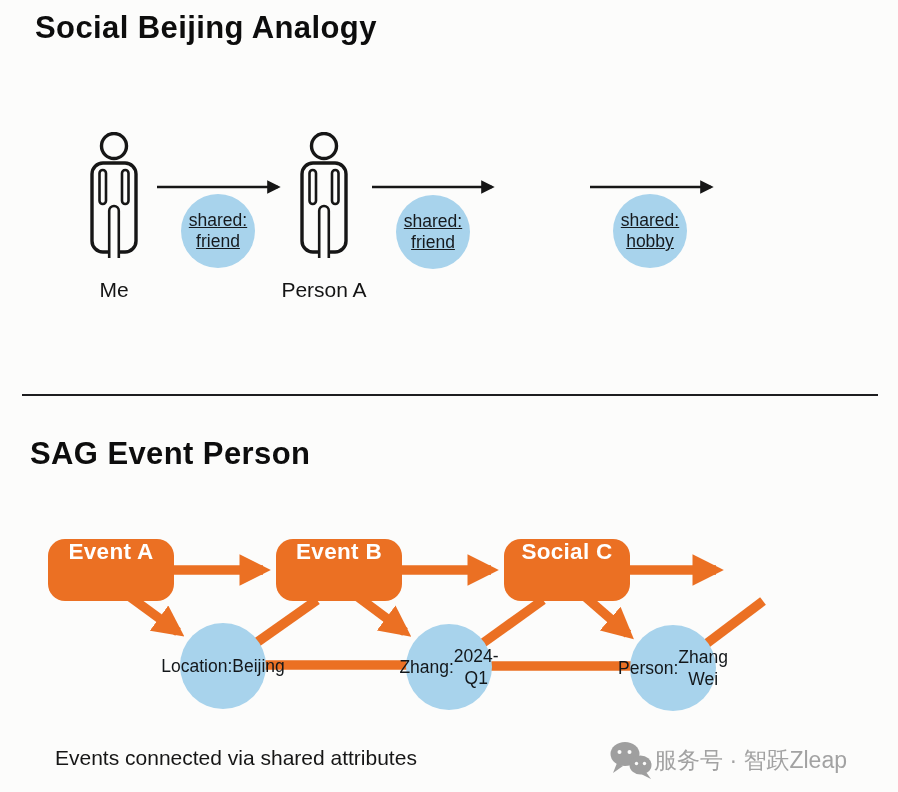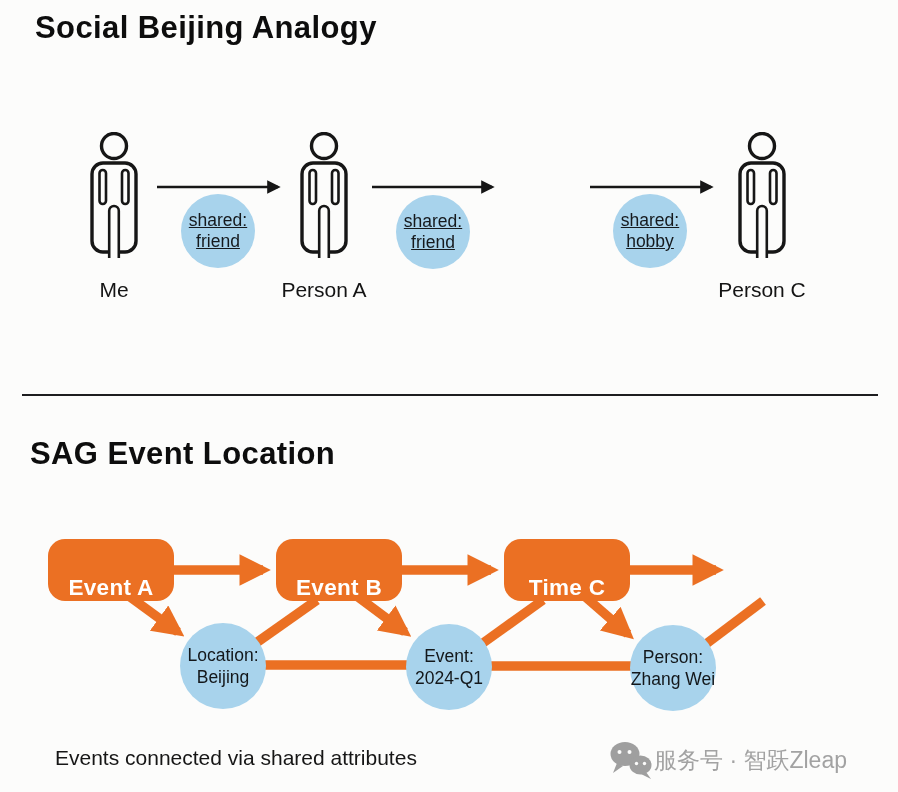--- a/index.html
+++ b/index.html
@@ -16,25 +16,25 @@
   .person svg{display:block;margin:0 auto;}
   .person-label{margin-top:20px;font-size:21px;color:#141414;}
   .tcircle{
     position:absolute;width:74px;height:74px;border-radius:50%;
     background:#a8d3ec;display:flex;flex-direction:column;align-items:center;
     justify-content:center;font-size:17.5px;line-height:21px;color:#15191d;z-index:2;text-decoration:underline;
   }
   .event{
     position:absolute;top:539px;width:126px;height:62px;border-radius:17px;
     background:#eb7023;color:#ffffff;font-weight:700;font-size:22.5px;
-    display:flex;align-items:flex-end;justify-content:center;letter-spacing:0.3px;z-index:2;
+    display:flex;align-items:flex-start;justify-content:center;letter-spacing:0.3px;z-index:2;
   }
   .acircle{
     position:absolute;width:86px;height:86px;border-radius:50%;
-    background:#a8d3ec;display:flex;flex-direction:column;align-items:center;
+    background:#a8d3ec;display:flex;flex-direction:row;align-items:center;
     justify-content:center;font-size:17.5px;line-height:22px;color:#13171a;z-index:2;
     text-align:center;
   }
   .divider{position:absolute;left:22px;top:394px;width:856px;height:2px;background:#1d1d1f;z-index:2;}
   .caption{position:absolute;left:55px;top:746px;font-size:21px;color:#161616;z-index:2;white-space:nowrap;}
   .watermark{
     position:absolute;left:608px;top:740px;display:flex;align-items:center;gap:0;
     color:#a2a2a2;font-size:23px;z-index:2;white-space:nowrap;
     font-family:"Liberation Sans","DejaVu Sans",sans-serif;
   }
@@ -97,64 +97,54 @@
       <circle cx="28" cy="14" r="12.5" fill="none" stroke="#161616" stroke-width="3.4"></circle>
       <rect x="6" y="31" width="44" height="89" rx="11" fill="none" stroke="#161616" stroke-width="3.4"></rect>
       <rect x="13.5" y="38" width="6.5" height="34" rx="3.2" fill="#fcfcfb" stroke="#161616" stroke-width="2.6"></rect>
       <rect x="36" y="38" width="6.5" height="34" rx="3.2" fill="#fcfcfb" stroke="#161616" stroke-width="2.6"></rect>
       <rect x="23.2" y="74" width="9.6" height="58" rx="4.8" fill="#fcfcfb" stroke="#161616" stroke-width="2.6"></rect>
     </svg>
     <div class="person-label">Me</div>
   </div>
 
 
-  <div class="person" style="left:702px">
-    <svg width="56" height="126" viewBox="0 0 56 126">
-      <circle cx="28" cy="14" r="12.5" fill="none" stroke="#161616" stroke-width="3.4"></circle>
-      <rect x="6" y="31" width="44" height="89" rx="11" fill="none" stroke="#161616" stroke-width="3.4"></rect>
-      <rect x="13.5" y="38" width="6.5" height="34" rx="3.2" fill="#fcfcfb" stroke="#161616" stroke-width="2.6"></rect>
-      <rect x="36" y="38" width="6.5" height="34" rx="3.2" fill="#fcfcfb" stroke="#161616" stroke-width="2.6"></rect>
-      <rect x="23.2" y="74" width="9.6" height="58" rx="4.8" fill="#fcfcfb" stroke="#161616" stroke-width="2.6"></rect>
-    </svg>
-    <div class="person-label">Person C</div>
-  </div>
 
   <div class="tcircle" style="left:181px;top:194px">
     <span>shared:</span>
     <span>friend</span>
   </div>
   <div class="tcircle" style="left:396px;top:195px">
     <span>shared:</span>
     <span>friend</span>
   </div>
   <div class="tcircle" style="left:613px;top:194px">
     <span>shared:</span>
     <span>hobby</span>
   </div>
 
   <div class="divider"></div>
 
-  <div class="sec-title" style="left:30px;top:436px">SAG Event Location</div>
+  <div class="sec-title" style="left:30px;top:436px">SAG Event Person</div>
 
   <div class="event" style="left:48px">
     <span>Event A</span>
   </div>
   <div class="event" style="left:276px">
     <span>Event B</span>
   </div>
   <div class="event" style="left:504px">
-    <span>Time C</span>
+    <span>Social C</span>
   </div>
 
   <div class="acircle" style="left:180px;top:623px">
     <span>Location:</span>
     <span>Beijing</span>
   </div>
   <div class="acircle" style="left:406px;top:624px">
-    <span>Event:</span>
+    <span>Zhang:</span>
     <span>2024-Q1</span>
   </div>
   <div class="acircle" style="left:630px;top:625px">
     <span>Person:</span>
     <span>Zhang Wei</span>
   </div>
 
   <div class="caption">Events connected via shared attributes</div>
 
   <div class="watermark">

